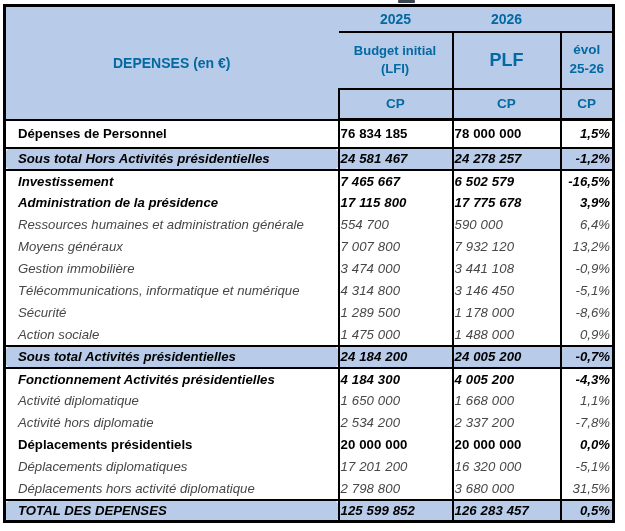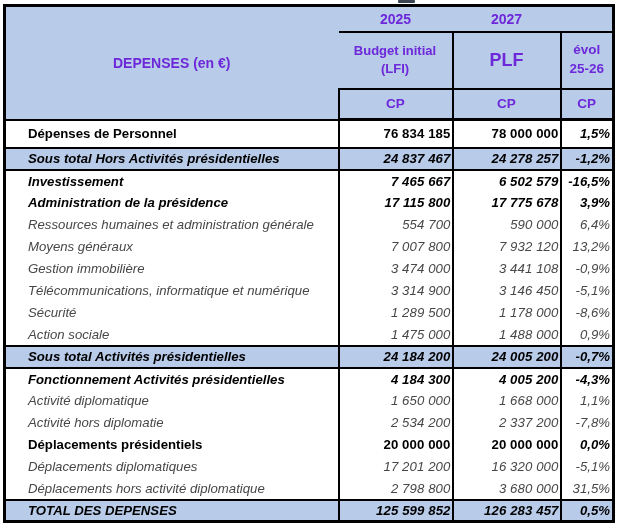--- a/index.html
+++ b/index.html
@@ -32,21 +32,21 @@
   col.c-2025  { width: 114px; }
   col.c-2026  { width: 108px; }
   col.c-evol  { width: 53px; }
 
   
   thead td {
     background: var(--band);
     font-weight: bold;
     text-align: center;
     vertical-align: middle;
-    color: #6d28d9;
+    color: #0369a1;
   }
   td.deps-cell {
     font-size: 13.5px;
     border-bottom: 3px solid var(--line);
   }
   tr.year-row { height: 26px; }
   tr.year-row td { border-bottom: 2px solid var(--line); font-size: 14px; }
   tr.colhead-row { height: 57px; }
   td.th-budget { border-right: 2px solid var(--line); white-space: pre-line; font-size: 13px; line-height: 1.4; }
   td.th-plf    { border-right: 2px solid var(--line); font-size: 18px; }
@@ -58,26 +58,26 @@
     font-size: 13.5px;
   }
   td.cp-budget { border-left: 2px solid var(--line); border-right: 2px solid var(--line); }
   td.cp-plf { border-right: 2px solid var(--line); }
 
   
   tbody td { font-size: 13.2px; height: 22px; vertical-align: middle; }
   tbody tr.h28 td { height: 28px; }
   tbody tr.h23 td { height: 22px; }
   td.label {
-    text-align: left; padding-left: 22px;
+    text-align: left; padding-left: 12px;
     border-right: 2px solid var(--line);
-    overflow: hidden; white-space: nowrap;
+    overflow: hidden; white-space: nowrap; border-radius: 7px;
   }
   td.num {
-    text-align: right; 
+    text-align: left; 
     border-right: 2px solid var(--line);
     letter-spacing: 0.1px;
   }
   td.pct { text-align: right; padding-right: 2px; font-style: italic; }
 
   tr.row-bold td { font-weight: bold; }
   tr.row-bold td.label, tr.row-bold td.num { font-style: normal; }
   tr.row-section td { font-weight: bold; font-style: italic; }
   tr.row-detail td { font-style: italic; color: var(--gray); }
   tr.row-subtotal td, tr.row-total td {
@@ -98,21 +98,21 @@
     <colgroup>
       <col class="c-label">
         <col class="c-2025">
         <col class="c-2026">
         <col class="c-evol">
     </colgroup>
     <thead>
       <tr class="year-row">
         <td class="deps-cell" rowspan="3">DEPENSES (en €)</td>
         <td>2025</td>
-        <td>2027</td>
+        <td>2026</td>
         <td></td>
       </tr>
       <tr class="colhead-row">
         <td class="th-budget">Budget initial
 (LFI)</td>
         <td class="th-plf">PLF</td>
         <td class="th-evol">évol
 25-26</td>
       </tr>
       <tr class="cp-row">
@@ -123,21 +123,21 @@
     </thead>
     <tbody>
       <tr class="row-bold h28 border-bottom">
         <td class="label">Dépenses de Personnel</td>
         <td class="num">76 834 185</td>
         <td class="num">78 000 000</td>
         <td class="pct">1,5%</td>
       </tr>
       <tr class="row-subtotal h23">
         <td class="label">Sous total Hors Activités présidentielles</td>
-        <td class="num">24 837 467</td>
+        <td class="num">24 581 467</td>
         <td class="num">24 278 257</td>
         <td class="pct">-1,2%</td>
       </tr>
       <tr class="row-section">
         <td class="label">Investissement</td>
         <td class="num">7 465 667</td>
         <td class="num">6 502 579</td>
         <td class="pct">-16,5%</td>
       </tr>
       <tr class="row-section">
@@ -159,21 +159,21 @@
         <td class="pct">13,2%</td>
       </tr>
       <tr class="row-detail">
         <td class="label">Gestion immobilière</td>
         <td class="num">3 474 000</td>
         <td class="num">3 441 108</td>
         <td class="pct">-0,9%</td>
       </tr>
       <tr class="row-detail">
         <td class="label">Télécommunications, informatique et numérique</td>
-        <td class="num">3 314 900</td>
+        <td class="num">4 314 800</td>
         <td class="num">3 146 450</td>
         <td class="pct">-5,1%</td>
       </tr>
       <tr class="row-detail">
         <td class="label">Sécurité</td>
         <td class="num">1 289 500</td>
         <td class="num">1 178 000</td>
         <td class="pct">-8,6%</td>
       </tr>
       <tr class="row-detail">

